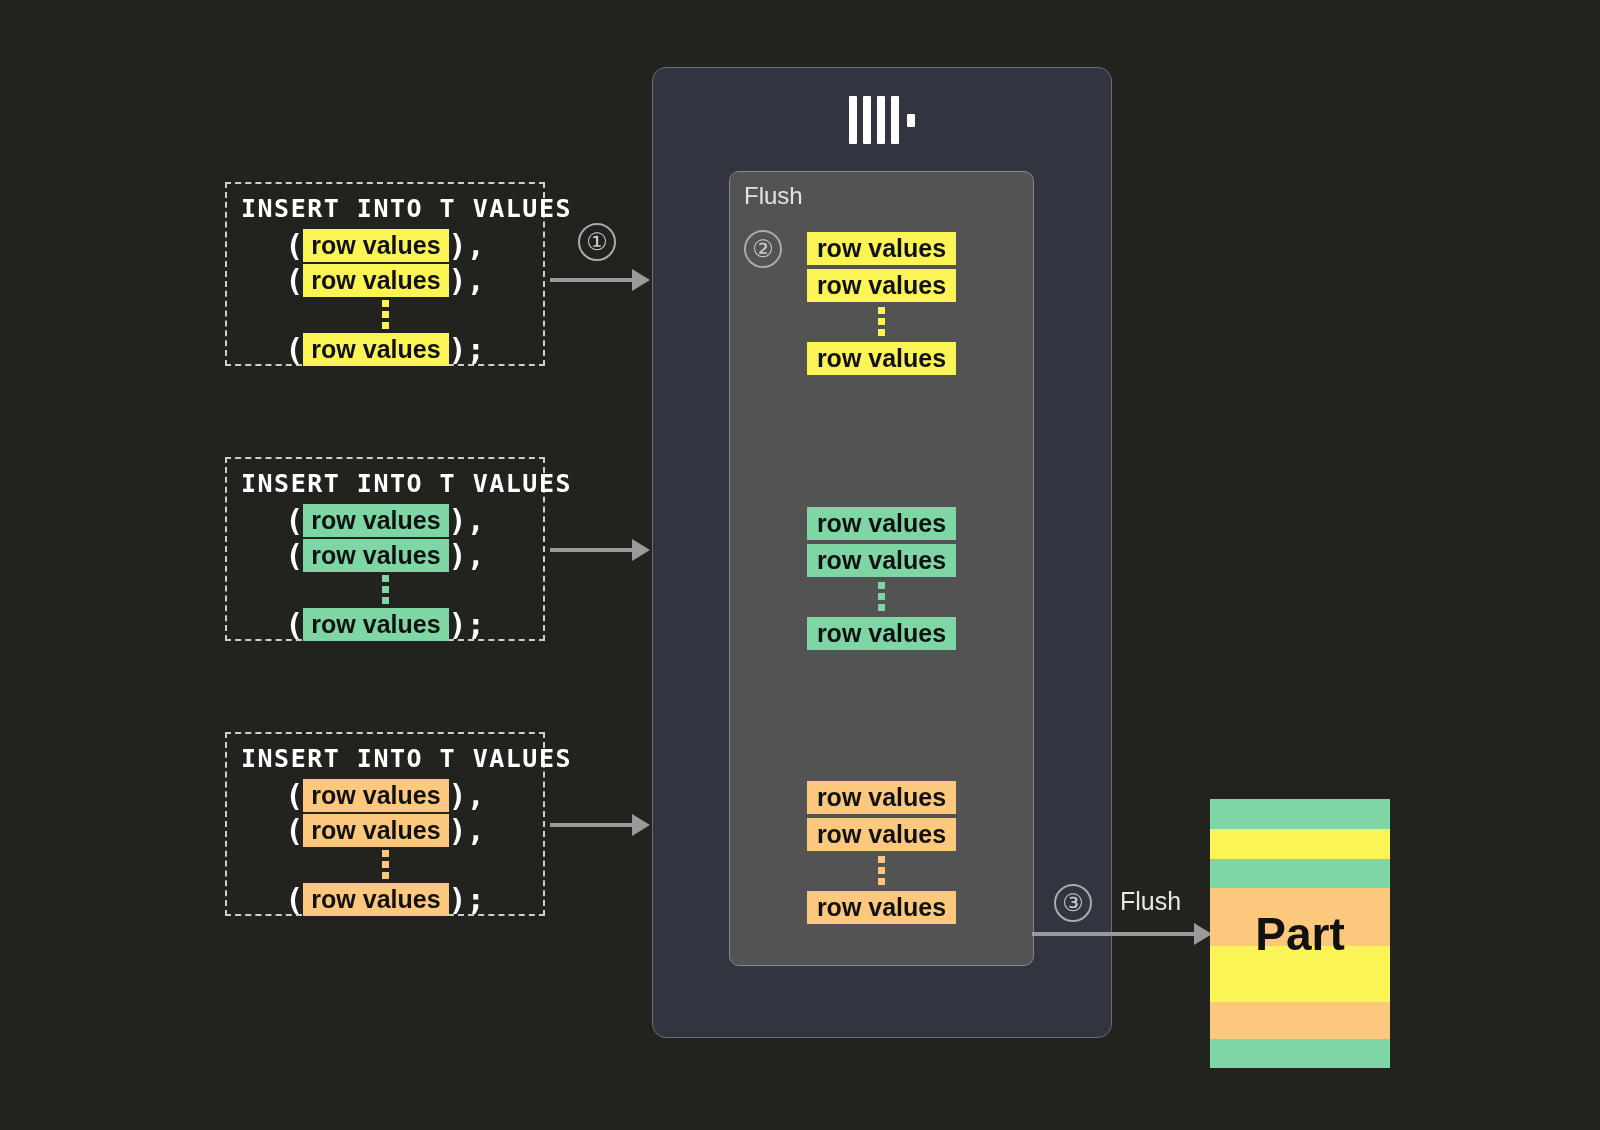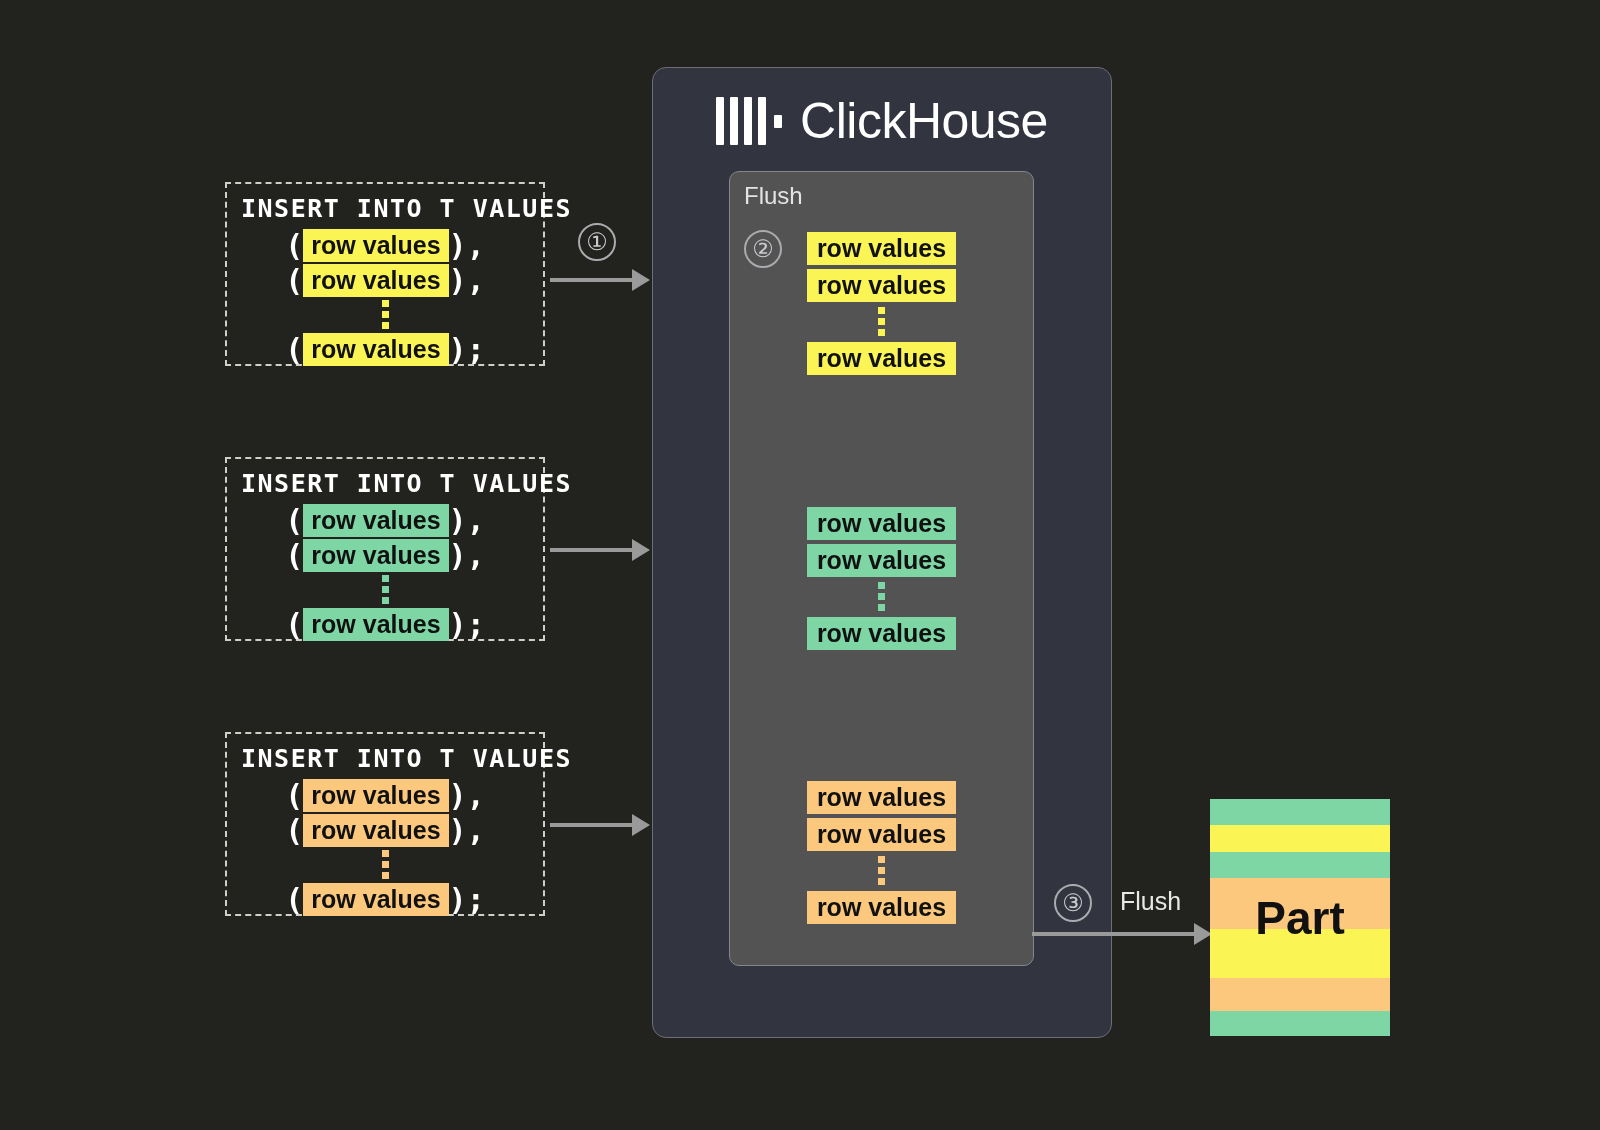--- a/index.html
+++ b/index.html
@@ -200,21 +200,21 @@
     font-size: 25px;
     color: #e8e8e8;
   }
 
   
   #part-block {
     position: absolute;
     left: 1210px;
     top: 799px;
     width: 180px;
-    height: 237px;
+    height: 269px;
     display: flex;
     flex-direction: column;
     overflow: hidden;
   }
   .part-stripe { width: 100%; }
   #part-label {
     position: absolute;
     left: 0;
     top: 0;
     width: 100%;
@@ -324,21 +324,20 @@
   <div id="ch-panel">
 
     <div id="ch-title-row">
       <div id="ch-logo">
         <span class="bar"></span>
           <span class="bar"></span>
           <span class="bar"></span>
           <span class="bar"></span>
         <span class="dot"></span>
       </div>
-      <div id="ch-name">ClickHouse</div>
     </div>
 
     <div id="buffer-box">
       <div id="buffer-label">Flush</div>
 
       <div class="buf-group" style="top:58px;">
         <div class="buf-row" style="background:#faf555">row values</div>
         <div class="buf-row" style="background:#faf555">row values</div>
         <div class="ellipsis-v">
           <i style="background:#faf555"></i>

